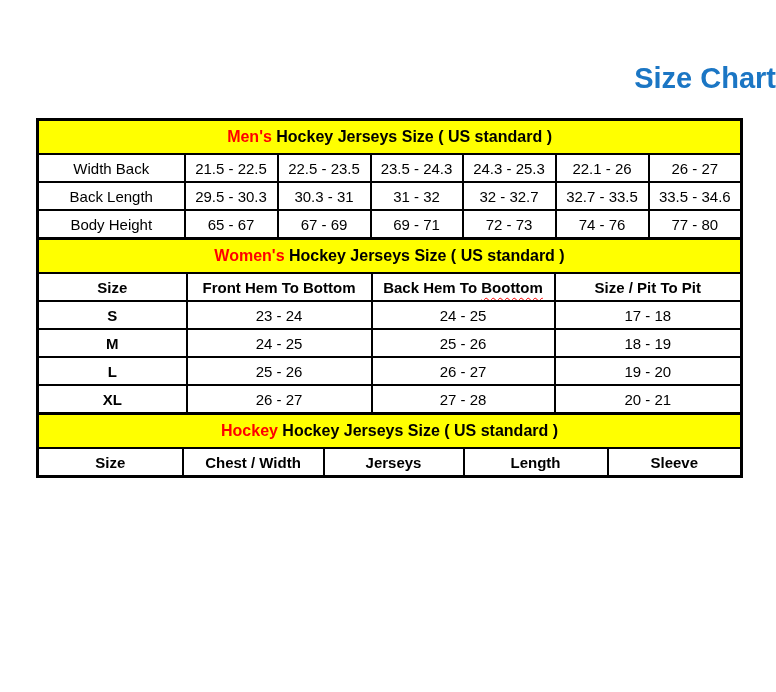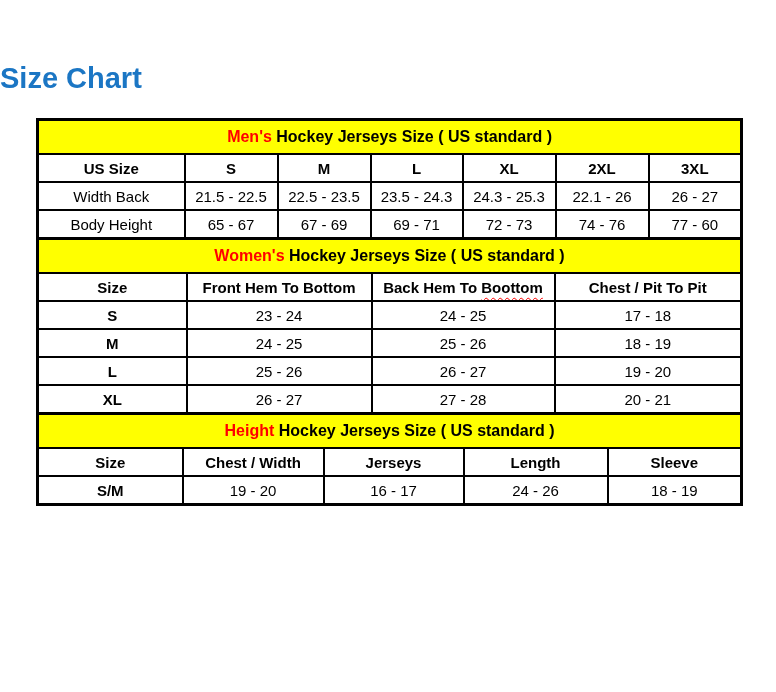--- a/index.html
+++ b/index.html
@@ -2,21 +2,21 @@
 <html style="--title-blue: #1B76C4; --accent-red: #FF0000; --band-yellow: #FFFF00; --border-black: #000000;"><head>
 <meta charset="utf-8">
 <style>
   html,body{margin:0;padding:0;}
   body{
     width:776px;height:692px;background:#ffffff;
     font-family:"Liberation Sans",sans-serif;color:#000;
     overflow:hidden;position:relative;
   }
   .page-title{
-    margin:60px 0 0 0;width:776px;text-align:left;
+    margin:60px 0 0 0;width:776px;text-align:right;
     font-size:29px;line-height:36px;font-weight:bold;
     color:var(--title-blue,#1B76C4);letter-spacing:0px;
   }
   .tables-wrap{margin:22px 0 0 36px;width:592px;}
   table.size-table{
     border-collapse:collapse;table-layout:fixed;width:704px;
     border:3px solid var(--border-black,#000);
   }
   table.size-table + table.size-table{margin-top:-3px;padding-left:8px;}
   table.size-table td, table.size-table th{
@@ -54,65 +54,65 @@
         <col style="width: 93px;">
         <col style="width: 92px;">
         <col style="width: 93px;">
         <col style="width: 93px;">
         <col style="width: 93px;">
       </colgroup>
       <tbody>
         <tr class="band">
           <td colspan="7"><span class="accent">Men's</span><span>&nbsp;Hockey Jerseys Size ( US standard )</span></td>
         </tr>
-        <tr class="head">
-          <th>US Size</th>
-          <th>S</th>
-          <th>M</th>
-          <th>L</th>
-          <th>XL</th>
-          <th>2XL</th>
-          <th>3XL</th>
-        </tr>
         <tr>
           <th class="row-label">Width Back</th>
           <td>21.5 - 22.5</td>
           <td>22.5 - 23.5</td>
           <td>23.5 - 24.3</td>
           <td>24.3 - 25.3</td>
           <td>22.1 - 26</td>
           <td>26 - 27</td>
         </tr>
         <tr>
+          <th class="row-label">Back Length</th>
+          <td>29.5 - 30.3</td>
+          <td>30.3 - 31</td>
+          <td>31 - 32</td>
+          <td>32 - 32.7</td>
+          <td>32.7 - 33.5</td>
+          <td>33.5 - 34.6</td>
+        </tr>
+        <tr>
           <th class="row-label">Body Height</th>
           <td>65 - 67</td>
           <td>67 - 69</td>
           <td>69 - 71</td>
           <td>72 - 73</td>
           <td>74 - 76</td>
-          <td>77 - 60</td>
+          <td>77 - 80</td>
         </tr>
       </tbody>
     </table>
     <table class="size-table">
       <colgroup>
         <col style="width: 149px;">
         <col style="width: 185px;">
         <col style="width: 183px;">
         <col style="width: 187px;">
       </colgroup>
       <tbody>
         <tr class="band">
           <td colspan="4"><span class="accent">Women's</span><span>&nbsp;Hockey Jerseys Size ( US standard )</span></td>
         </tr>
         <tr class="head">
           <th>Size</th>
           <th>Front Hem To Bottom</th>
           <th><span>Back Hem To </span><span class="wavy">Boottom</span></th>
-          <th>Chest / Pit To Pit</th>
+          <th>Size / Pit To Pit</th>
         </tr>
         <tr>
           <th class="row-label bold">S</th>
           <td>23 - 24</td>
           <td>24 - 25</td>
           <td>17 - 18</td>
         </tr>
         <tr>
           <th class="row-label bold">M</th>
           <td>24 - 25</td>
@@ -136,31 +136,24 @@
     <table class="size-table">
       <colgroup>
         <col style="width: 145px;">
         <col style="width: 141px;">
         <col style="width: 140px;">
         <col style="width: 144px;">
         <col style="width: 134px;">
       </colgroup>
       <tbody>
         <tr class="band">
-          <td colspan="5"><span class="accent">Height</span><span>&nbsp;Hockey Jerseys Size ( US standard )</span></td>
+          <td colspan="5"><span class="accent">Hockey</span><span>&nbsp;Hockey Jerseys Size ( US standard )</span></td>
         </tr>
         <tr class="head">
           <th>Size</th>
           <th>Chest / Width</th>
           <th>Jerseys</th>
           <th>Length</th>
           <th>Sleeve</th>
         </tr>
-        <tr>
-          <th class="row-label bold">S/M</th>
-          <td>19 - 20</td>
-          <td>16 - 17</td>
-          <td>24 - 26</td>
-          <td>18 - 19</td>
-        </tr>
       </tbody>
     </table>
   </div>
 
 </body></html>

